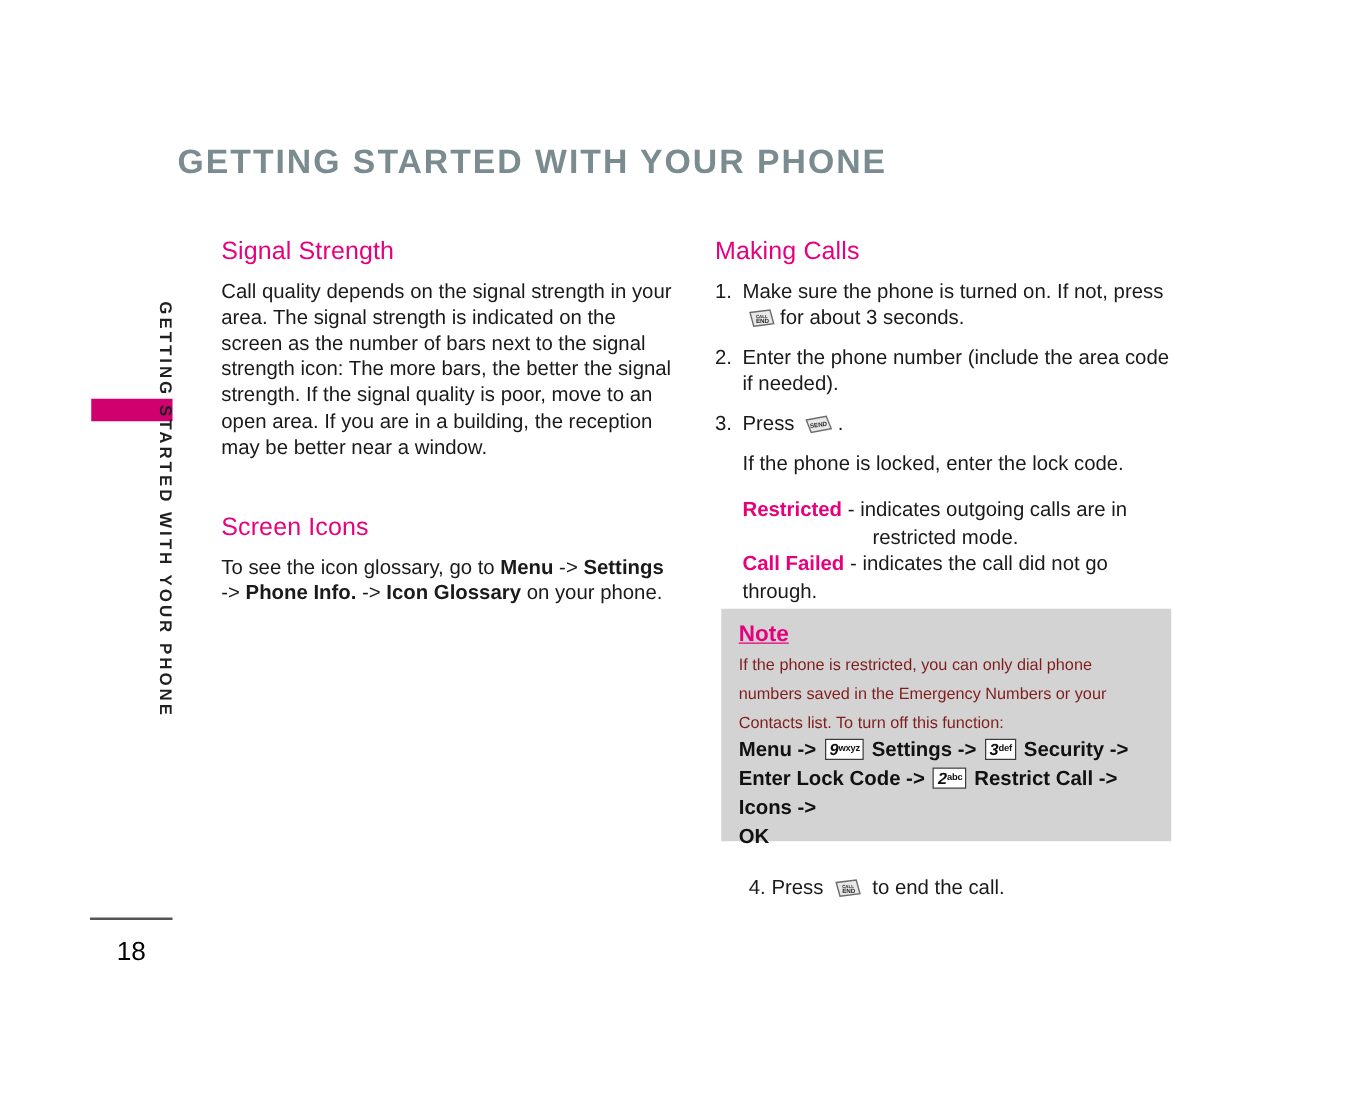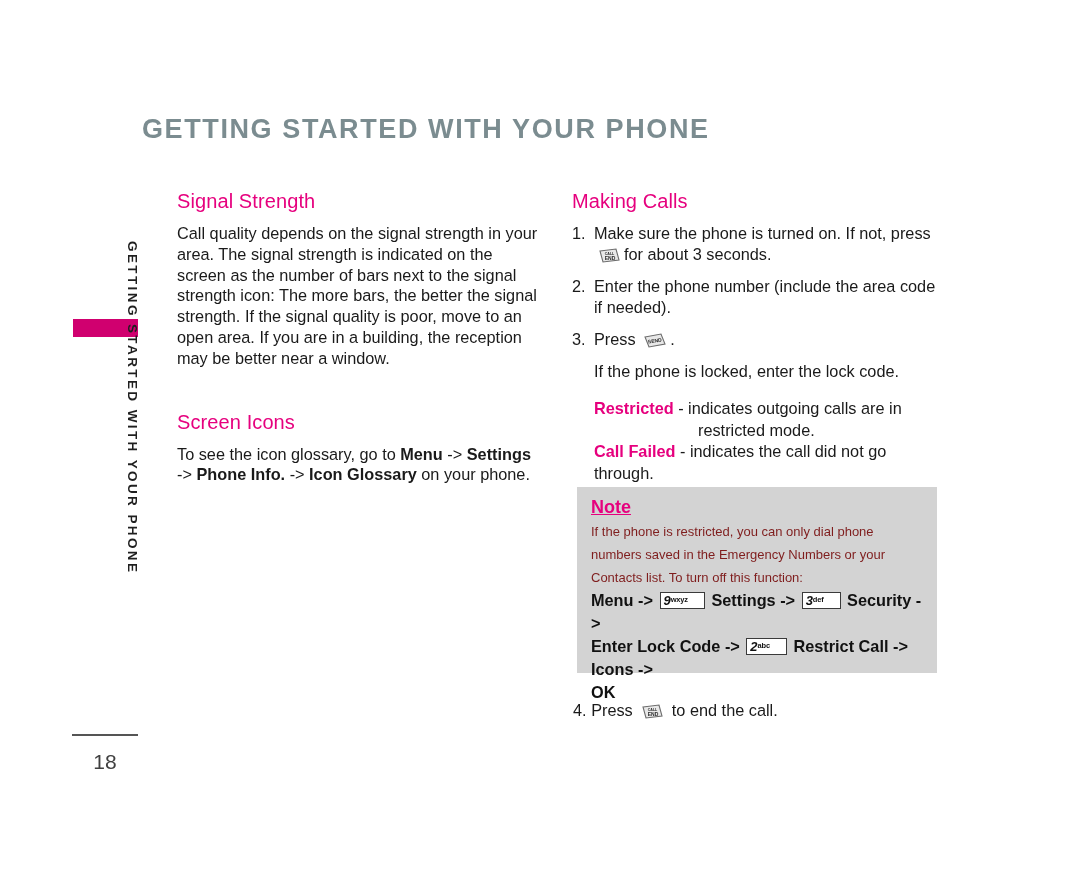--- a/index.html
+++ b/index.html
@@ -68,21 +68,21 @@
     height: 2px;
     background: #555555;
   }
   .page-number {
     position: absolute;
     left: 72px;
     top: 750px;
     width: 66px;
     text-align: center;
     font-size: 21px;
-    color: #404040;
+    color: #000000;
   }
 
   
   .col {
     position: absolute;
     top: 190px;
   }
   .col-left  { left: 177px; width: 362px; }
   .col-right { left: 572px; width: 368px; }
 
@@ -132,21 +132,21 @@
     vertical-align: -3px;
     margin: 0 4px;
     position: relative;
   }
   .key-sendend svg { display: block; }
 
   .key-num {
     display: inline-block;
     border: 1px solid #3a3a3a;
     background: #ffffff;
-    padding: 0px 16px 1px 3px;
+    padding: 0px 2px 1px 3px;
     line-height: 13px;
     vertical-align: 1px;
     margin: 0 2px;
     white-space: nowrap;
   }
   .key-num .digit {
     font-weight: 700;
     font-style: italic;
     font-size: 13px;
     color: #111;
@@ -205,21 +205,21 @@
     font-size: 16.3px;
     line-height: 23px;
     font-weight: 700;
     margin: 0;
     color: #111;
   }
 
   
   .final-step {
     position: absolute;
-    left: 573px;
+    left: 599px;
     top: 700px;
     font-size: 16.3px;
     line-height: 21px;
   }
 </style>
 </head>
 <body>
 
 <div class="page-title">GETTING STARTED WITH YOUR PHONE</div>
 

